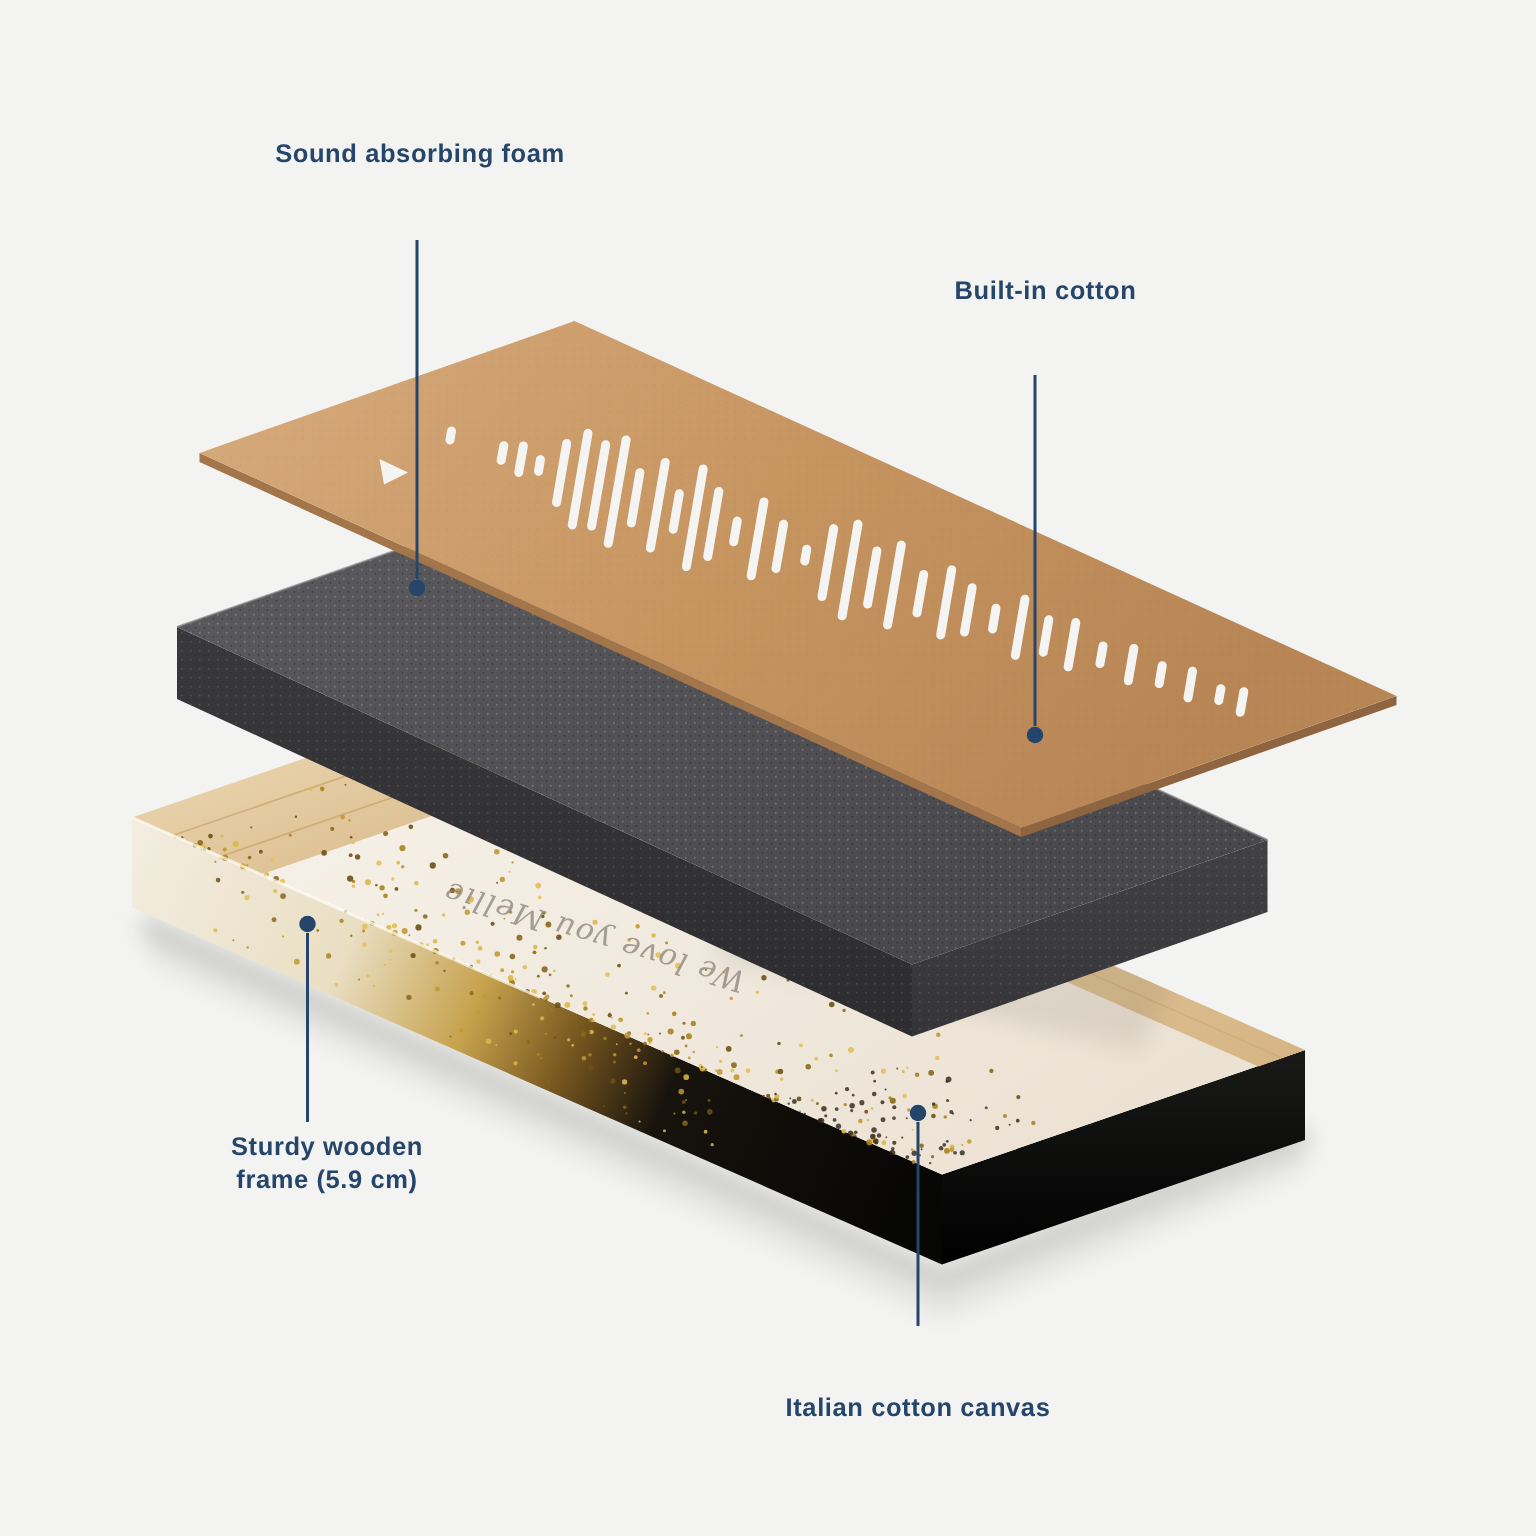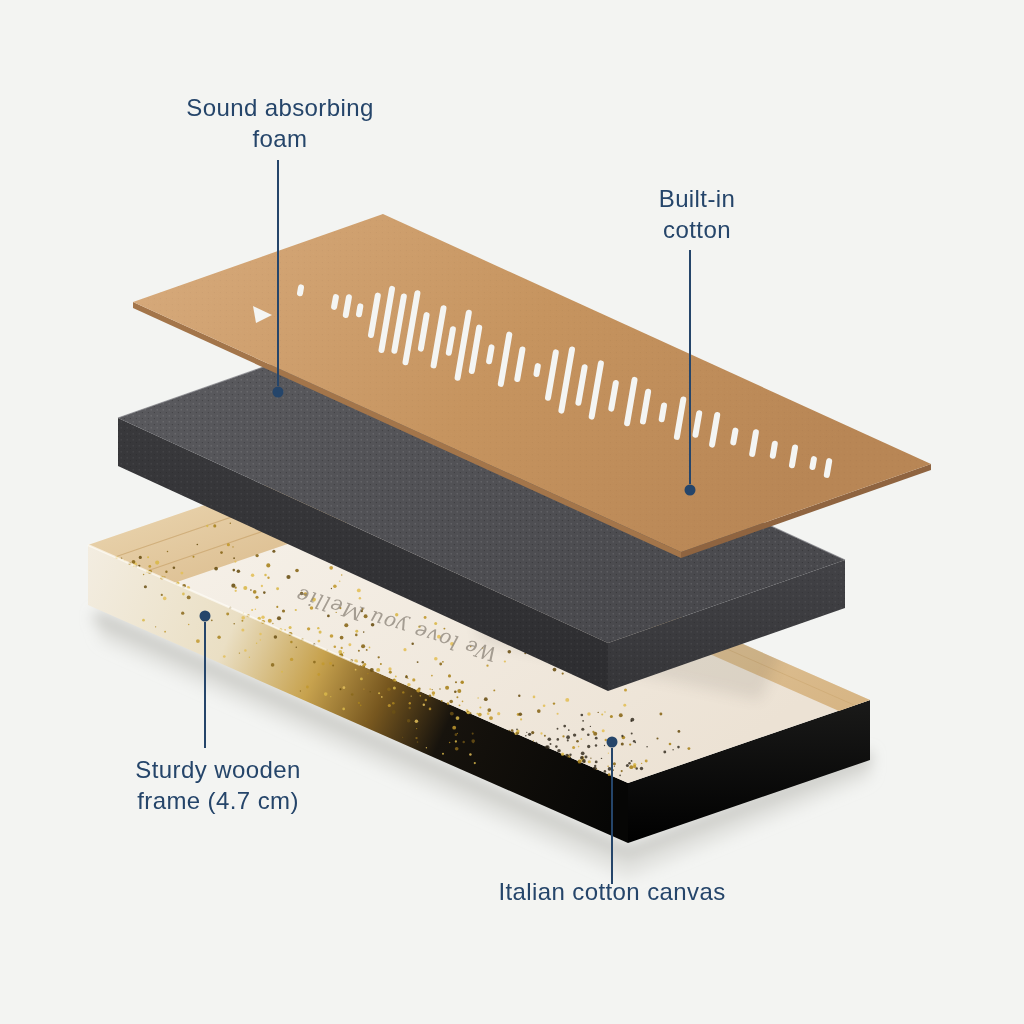--- a/index.html
+++ b/index.html
@@ -6,22 +6,22 @@
   html,body{margin:0;padding:0;background:#f3f4f2;}
   .stage{
     position:relative;width:1024px;height:1024px;overflow:hidden;
     background:var(--bg,#f3f4f2);
     font-family:"Liberation Sans",sans-serif;
   }
   .stage svg{position:absolute;left:0;top:0;}
   .label{
     position:absolute;
     color:var(--label,#25456a);
-    font-size:24px;line-height:1.3;letter-spacing:.4px;
-    text-align:center;font-weight:400;
+    font-size:17px;line-height:1.3;letter-spacing:.4px;
+    text-align:center;font-weight:700;
   }
   .script-text{
     font-family:"DejaVu Serif",serif;
     font-style:italic;
   }
 </style>
 </head>
 <body>
 
 <div class="stage">
@@ -581,15 +581,15 @@
       <circle cx="690" cy="490" r="5.5" fill="#25456a"></circle>
       <line x1="205" y1="622" x2="205" y2="748" stroke-width="2" stroke="#25456a"></line>
       <circle cx="205" cy="616" r="5.5" fill="#25456a"></circle>
       <line x1="612" y1="884" x2="612" y2="748" stroke-width="2" stroke="#25456a"></line>
       <circle cx="612" cy="742" r="5.5" fill="#25456a"></circle>
     </g>
   </svg>
 
   <div class="label" style="left:180px;top:92px;width:200px">Sound absorbing foam</div>
   <div class="label" style="left:635px;top:183px;width:124px">Built-in cotton</div>
-  <div class="label" style="left:133px;top:754px;width:170px">Sturdy wooden frame (4.7 cm)</div>
-  <div class="label" style="left:462px;top:876px;width:300px">Italian cotton canvas</div>
+  <div class="label" style="left:133px;top:754px;width:170px">Sturdy wooden frame (5.9 cm)</div>
+  <div class="label" style="left:462px;top:928px;width:300px">Italian cotton canvas</div>
 </div>
 
 </body></html>

